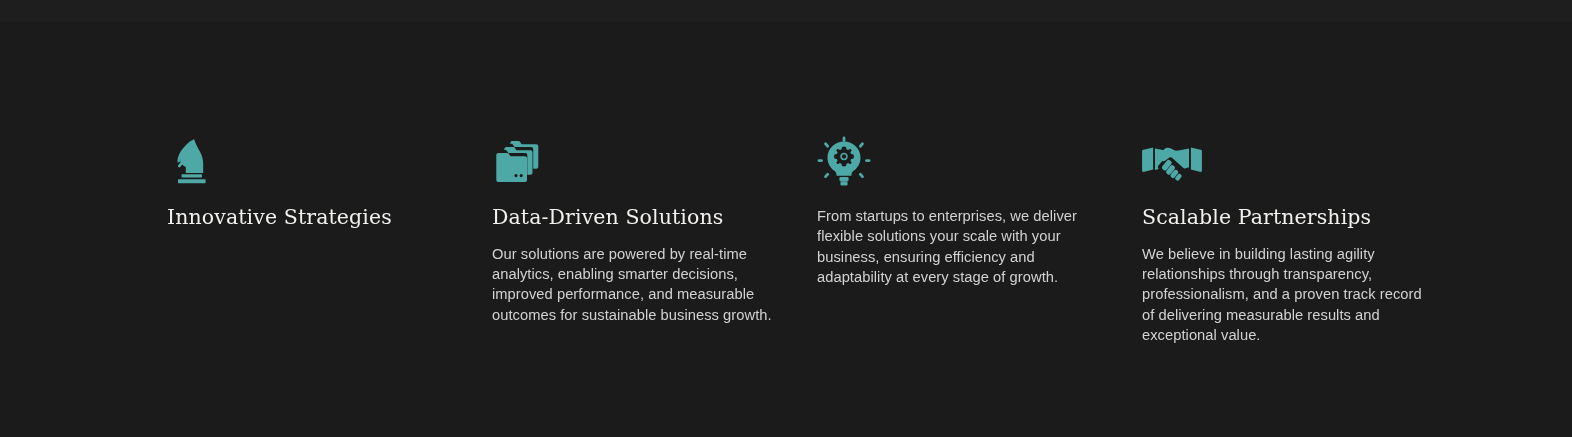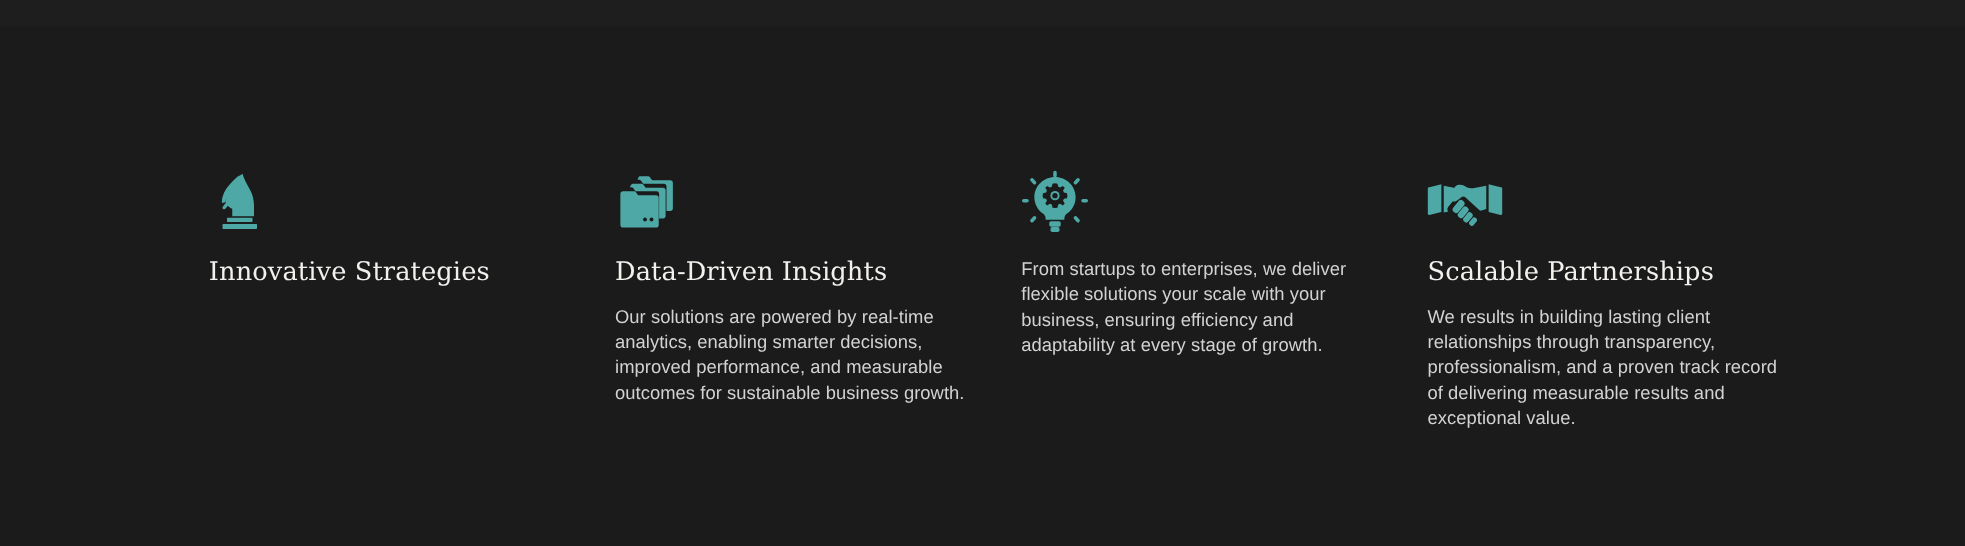--- a/index.html
+++ b/index.html
@@ -113,21 +113,21 @@
             <path d="M20.0 3.0h6.6c0.5 0 0.9 0.2 1.2 0.6l1.9 2.6h14.6c1.1 0 2.0 0.9 2.0 2.0v20.6c0 1.1-0.9 2.0-2.0 2.0h-3.1V11.0c0-1.1-0.9-2.0-2.0-2.0H22.6l-1.9-2.6c-0.3-0.4-0.7-0.6-1.2-0.6h-1.5l0.9-2.2c0.2-0.4 0.6-0.6 1.1-0.6z"></path>
 
             <path d="M14.2 9.0h7.2c0.5 0 0.9 0.2 1.2 0.6l1.9 2.6h14.0c1.1 0 2.0 0.9 2.0 2.0v20.6c0 1.1-0.9 2.0-2.0 2.0h-3.2V17.0c0-1.1-0.9-2.0-2.0-2.0H16.4l-1.9-2.6c-0.3-0.4-0.7-0.6-1.2-0.6h-1.6l1.4-2.2c0.2-0.35 0.6-0.6 1.1-0.6z"></path>
 
             <path d="M6.4 15.0h9.0c0.5 0 0.9 0.2 1.2 0.6l1.9 2.6h14.4c1.2 0 2.1 0.9 2.1 2.1v21.6c0 1.2-0.9 2.1-2.1 2.1H6.4c-1.2 0-2.1-0.9-2.1-2.1V17.1c0-1.2 0.9-2.1 2.1-2.1z"></path>
             <circle cx="24.0" cy="37.6" r="1.55" fill="#1b1b1b"></circle>
             <circle cx="29.2" cy="37.6" r="1.55" fill="#1b1b1b"></circle>
           </g>
         </svg>
       </div>
-      <h3 class="feature-title">Data-Driven Insights</h3>
+      <h3 class="feature-title">Data-Driven Solutions</h3>
       <p class="feature-desc">Our solutions are powered by real-time analytics, enabling smarter decisions, improved performance, and measurable outcomes for sustainable business growth.</p>
     </div>
 
     <div class="feature-card">
       <div class="feature-icon">
         <svg width="54" height="50" viewBox="0 0 54 50" aria-hidden="true">
           <g fill="#4ea9a6">
 
             <rect x="25.6" y="0.5" width="2.8" height="5.4" rx="1.4"></rect>
             <rect x="0.6" y="23.2" width="5.4" height="2.8" rx="1.4"></rect>
@@ -168,17 +168,17 @@
             <path d="M47.0 6.5l-10.6 2.0c-1.7 0.32-3.5 0.06-5.0-0.75l-2.4-1.3c-1.5-0.8-3.3-0.95-4.9-0.4-1.5 0.5-2.6 1.7-3.0 3.2-0.4 1.5-1.2 2.9-2.3 4.0-1.3 1.3-1.4 3.4-0.2 4.8 1.2 1.4 3.3 1.6 4.8 0.5l4.0-3.0c0.8-0.6 1.9-0.55 2.6 0.12l11.4 10.4c0.5 0.45 1.2 0.6 1.8 0.4l3.8-1.2z"></path>
 
             <path d="M20.5 24.1l4.6-5.5c0.75-0.9 2.1-1.0 3.0-0.2l0.9 0.8c0.9 0.8 1.0 2.2 0.2 3.1l-4.6 5.5c-0.75 0.9-2.1 1.0-3.0 0.2l-0.9-0.8c-0.9-0.8-1.0-2.2-0.2-3.1z"></path>
             <path d="M24.6 28.5l4.0-4.8c0.7-0.85 2.0-0.95 2.8-0.2l0.85 0.75c0.85 0.75 0.95 2.05 0.2 2.9l-4.0 4.8c-0.7 0.85-2.0 0.95-2.8 0.2l-0.85-0.75c-0.85-0.75-0.95-2.05-0.2-2.9z"></path>
             <path d="M28.9 32.3l3.3-3.95c0.65-0.78 1.85-0.88 2.6-0.2l0.8 0.7c0.78 0.7 0.88 1.9 0.2 2.68l-3.3 3.95c-0.65 0.78-1.85 0.88-2.6 0.2l-0.8-0.7c-0.78-0.7-0.88-1.9-0.2-2.68z"></path>
             <path d="M33.6 35.3l2.5-3.0c0.58-0.7 1.65-0.78 2.3-0.18l0.7 0.62c0.7 0.62 0.78 1.7 0.18 2.4l-2.5 3.0c-0.58 0.7-1.65 0.78-2.3 0.18l-0.7-0.62c-0.7-0.62-0.78-1.7-0.18-2.4z"></path>
           </g>
         </svg>
       </div>
       <h3 class="feature-title">Scalable Partnerships</h3>
-      <p class="feature-desc">We results in building lasting client relationships through transparency, professionalism, and a proven track record of delivering measurable results and exceptional value.</p>
+      <p class="feature-desc">We believe in building lasting agility relationships through transparency, professionalism, and a proven track record of delivering measurable results and exceptional value.</p>
     </div>
 
   </div>
 </div>
 
 </body></html>

